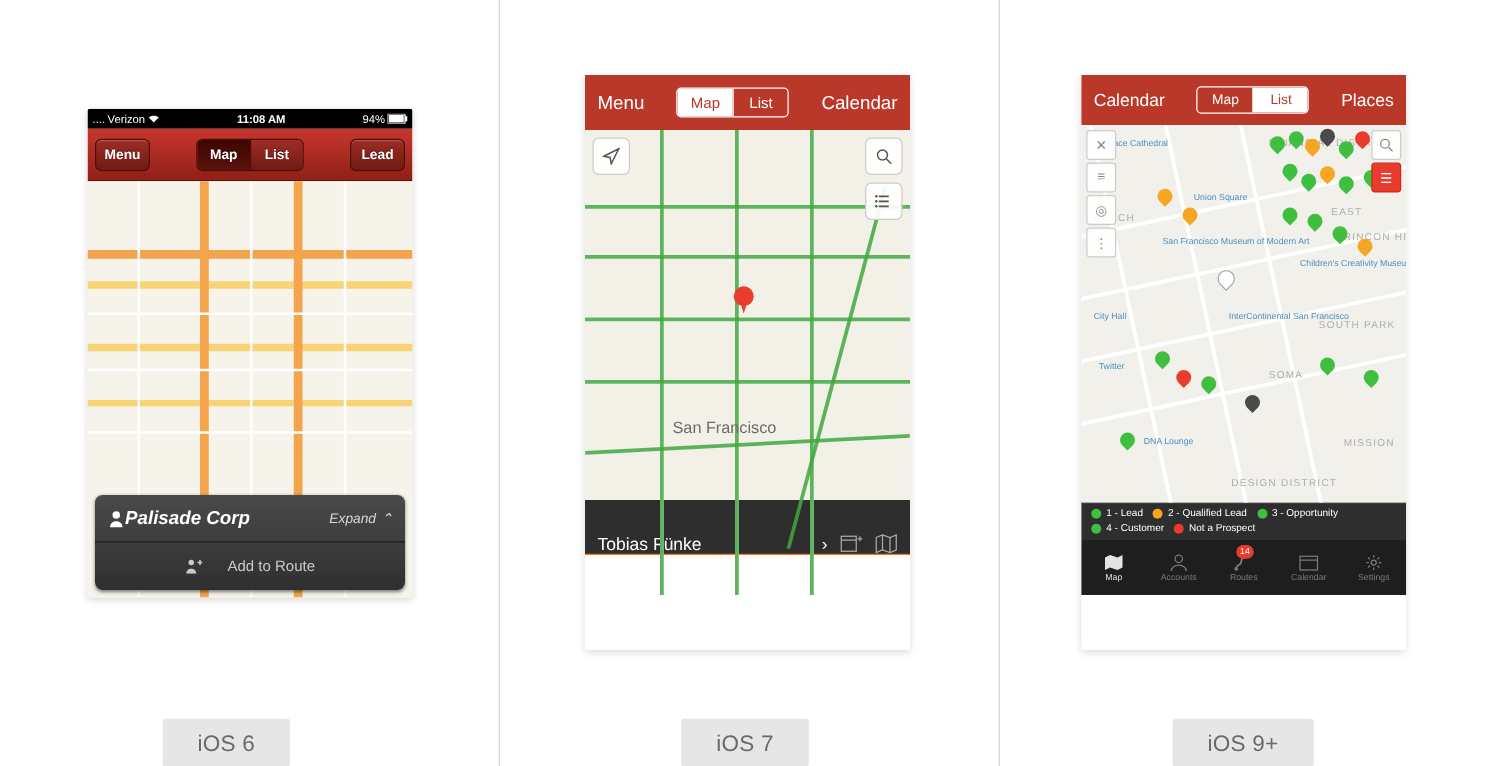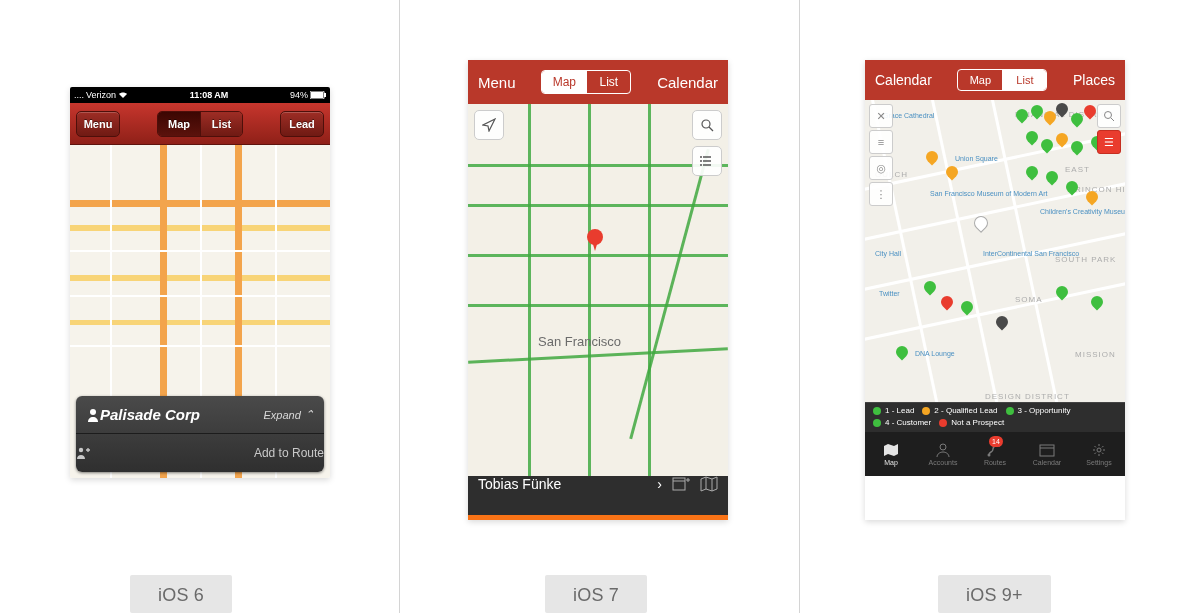--- a/index.html
+++ b/index.html
@@ -93,21 +93,21 @@
   .ios6 .detail .top {
     height:38px; display:flex; align-items:center; padding:0 10px;
     border-bottom:1px solid #1c1c1c;
   }
   .ios6 .detail .top .name { font-size:15px; font-weight:bold; flex:1;font-style:italic; }
   .ios6 .detail .top .expand { font-size:11px; color:#d8d8d8; display:flex; align-items:center; gap:4px;font-style:italic;}
   .ios6 .detail .bot {
     height:38px; display:flex;
   }
   .ios6 .detail .bot .half {
-    flex:1; display:flex; align-items:center; justify-content:space-between;
+    flex:1; display:flex; align-items:center; justify-content:center;
     color:#c9c9c9; font-size:12px; gap:20px;
   }
   .ios6 .detail .bot .half + .half { border-left:1px solid #1c1c1c; }
 
   
   .ios7 {
     left: 468px; top: 60px;
     width: 260px; height: 460px;
   }
   .ios7 .topbar {
@@ -115,21 +115,21 @@
     display:flex; align-items:center; justify-content:space-between; padding:0 10px;
     font-size:15px; font-weight:300;
   }
   .ios7 .seg7 {
     display:flex; height:24px; border:1px solid #fff; border-radius:4px; overflow:hidden;
   }
   .ios7 .seg7 .sb { width:44px; display:flex;align-items:center;justify-content:center; font-size:12px;}
   .ios7 .seg7 .sb.active { background:#fff; color:#b9382a; }
   .ios7 .seg7 .sb.inactive { color:#fff; border-left:1px solid #fff;}
   .ios7 .map7 {
-    height: 372px; background:#f3f0e7; position:relative;
+    height: 296px; background:#f3f0e7; position:relative;
   }
   .ios7 .map7 .road { position:absolute; background:#fff;}
   .ios7 .map7 .green { position:absolute; background:#3fa83f; opacity:.85;}
   .ios7 .map7 .citylabel { position:absolute; color:#6b6b6b; font-size:13px; font-weight:300; white-space:nowrap;}
   .ios7 .pin {
     position:absolute; left:118px; top:125px; width:18px; height:26px;
   }
   .ios7 .pin::before {
     content:''; position:absolute; width:16px;height:16px;border-radius:50%;
     background:#e93c2e; left:1px; top:0;
@@ -138,22 +138,22 @@
     content:''; position:absolute; left:6px; top:12px;
     border-left:3px solid transparent; border-right:3px solid transparent; border-top:10px solid #e93c2e;
   }
   .ios7 .floatbtn {
     position:absolute; width:30px;height:30px; background:rgba(255,255,255,.92);
     border:1px solid #ccc; border-radius:5px;
     display:flex;align-items:center;justify-content:center; color:#555;
   }
   .ios7 .bottom7 {
     height:44px; background:#2e2e2e; color:#fff;
-    display:flex; align-items:flex-start; padding:0 10px; font-size:14px;
-    border-bottom:5px solid #f97316;
+    display:flex; align-items:flex-end; padding:0 10px; font-size:14px;
+    border-bottom:1px solid #f97316;
   }
   .ios7 .bottom7 .chev { margin-left:auto; margin-right:10px;}
   .dot { width:8px;height:8px;border-radius:50%; display:inline-block;}
 
   
   .ios9 {
     left: 865px; top: 60px;
     width: 260px; height: 460px;
   }
   .ios9 .topbar9 {
@@ -385,21 +385,21 @@
     <div class="road" style="left:100px;top:-20px;width:3px;height:360px;transform:rotate(-12deg)"></div>
     <div class="road" style="left:160px;top:-20px;width:3px;height:360px;transform:rotate(-12deg)"></div>
 
     <div class="hood" style="left:150px;top:10px">FINANCIAL DISTRICT</div>
     <div class="hood" style="left:10px;top:70px">GULCH</div>
     <div class="hood" style="left:200px;top:65px">EAST</div>
     <div class="hood" style="left:210px;top:85px">RINCON HILL</div>
     <div class="hood" style="left:190px;top:155px">SOUTH PARK</div>
     <div class="hood" style="left:150px;top:195px">SOMA</div>
     <div class="hood" style="left:210px;top:250px">MISSION</div>
-    <div class="hood" style="left:120px;top:292px">DESIGN DISTRICT</div>
+    <div class="hood" style="left:120px;top:282px">DESIGN DISTRICT</div>
 
     <div class="poi" style="left:18px;top:12px">Grace Cathedral</div>
     <div class="poi" style="left:90px;top:55px">Union Square</div>
     <div class="poi" style="left:65px;top:90px">San Francisco Museum of Modern Art</div>
     <div class="poi" style="left:175px;top:108px">Children's Creativity Museum</div>
     <div class="poi" style="left:118px;top:150px">InterContinental San Francisco</div>
     <div class="poi" style="left:14px;top:190px">Twitter</div>
     <div class="poi" style="left:10px;top:150px">City Hall</div>
     <div class="poi" style="left:50px;top:250px">DNA Lounge</div>
 

